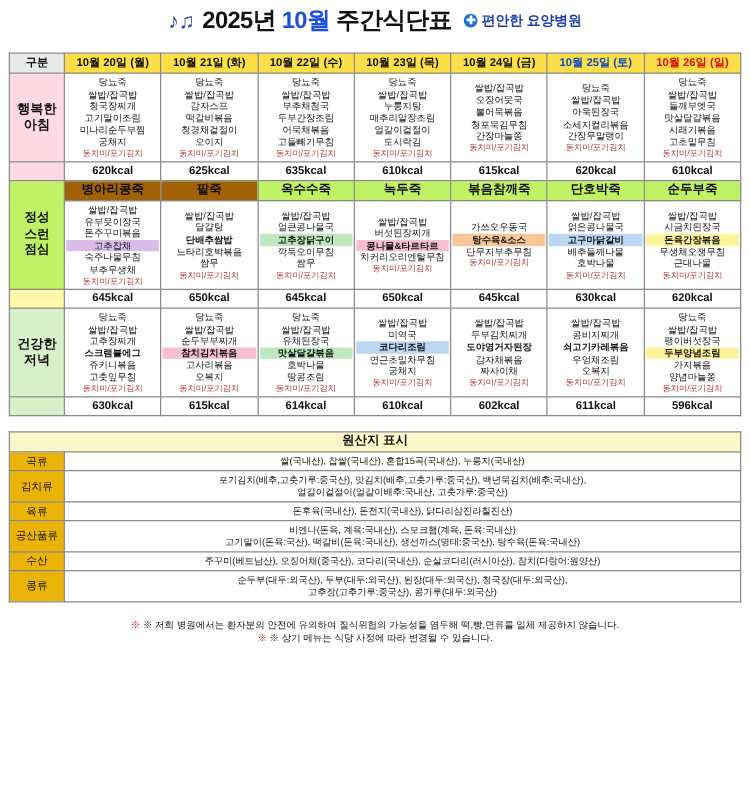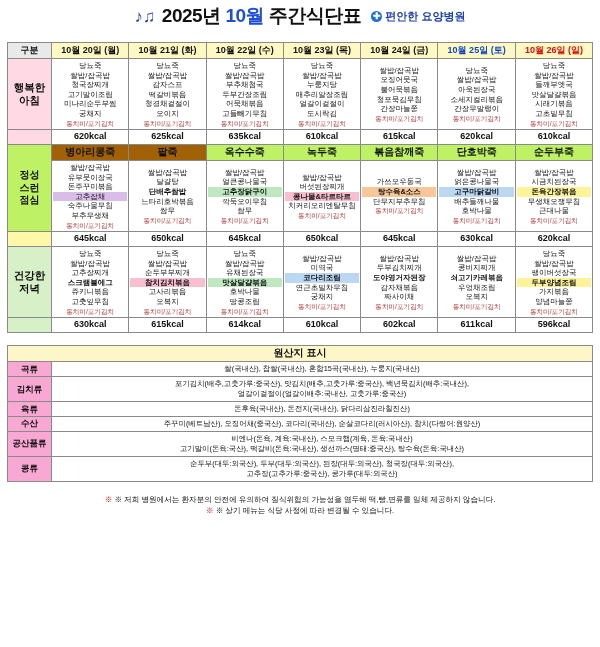--- a/index.html
+++ b/index.html
@@ -40,21 +40,21 @@
   td,th{
     border:1px solid #8a8a8a;
     text-align:center;vertical-align:middle;
     font-size:7.5px;line-height:1.28;
     padding:0;
   }
   .col-label{width:44px;}
   .daycol{width:77.3px;}
 
   
-  .hdr td{font-size:9px;font-weight:bold;height:15px;background:#fef9c3;}
+  .hdr td{font-size:9px;font-weight:bold;height:15px;background:#fde047;}
   .hdr .sat{color:#1049c6;}
   .hdr .sun{color:#d81010;}
   .hdr .lbl{background:#e9e9e9;}
 
   
   .meallabel{
     font-size:10.5px;font-weight:bold;line-height:1.25;
   }
   .lbl-br{background:#ffd9e4;}
   .lbl-lu{background:#fff8a8;}
@@ -79,21 +79,21 @@
   .kcal .lblcell.lu{background:#fff8a8;}
   .kcal .lblcell.di{background:#d8f0c8;}
 
   
   .lunch-top td{background:#bef264;font-size:10px;font-weight:bold;height:15px;}
   .lunch-top td.nohl{background:#a16207;}
 
   
   .origin{margin-top:4px;}
   .origin .otitle{font-size:10px;font-weight:bold;height:15px;background:#fdf6c8;}
-  .origin .okey{width:44px;font-size:8.5px;font-weight:bold;background:#f9a8d4;}
+  .origin .okey{width:44px;font-size:8.5px;font-weight:normal;background:#eab308;}
   .origin .oval{font-size:7.4px;text-align:center;padding:2px 3px;line-height:1.35;}
 
   
   .footer{margin:4px 7px 16px;font-size:7.6px;line-height:1.5;text-align:center;}
   .footer .star{color:#c01010;}
 </style>
 </head>
 <body>
 
 <div class="wrap">
@@ -376,26 +376,26 @@
         </tr>
         <tr>
           <td class="okey">김치류</td>
           <td class="oval">포기김치(배추,고춧가루:중국산), 맛김치(배추,고춧가루:중국산), 백년묵김치(배추:국내산),<br>얼갈이겉절이(얼갈이배추:국내산, 고춧가루:중국산)</td>
         </tr>
         <tr>
           <td class="okey">육류</td>
           <td class="oval">돈후육(국내산), 돈전지(국내산), 닭다리삼진라칠진산)</td>
         </tr>
         <tr>
+          <td class="okey">공산품류</td>
+          <td class="oval">비엔나(돈육, 계육:국내산), 스모크햄(계육, 돈육:국내산)<br>고기말이(돈육:국산), 떡갈비(돈육:국내산), 생선까스(명태:중국산), 탕수육(돈육:국내산)</td>
+        </tr>
+        <tr>
           <td class="okey">수산</td>
           <td class="oval">주꾸미(베트남산), 오징어채(중국산), 코다리(국내산), 순살코다리(러시아산), 참치(다랑어:원양산)</td>
-        </tr>
-        <tr>
-          <td class="okey">공산품류</td>
-          <td class="oval">비엔나(돈육, 계육:국내산), 스모크햄(계육, 돈육:국내산)<br>고기말이(돈육:국산), 떡갈비(돈육:국내산), 생선까스(명태:중국산), 탕수육(돈육:국내산)</td>
         </tr>
         <tr>
           <td class="okey">콩류</td>
           <td class="oval">순두부(대두:외국산), 두부(대두:외국산), 된장(대두:외국산), 청국장(대두:외국산),<br>고추장(고추가루:중국산), 콩가루(대두:외국산)</td>
         </tr>
       </tbody>
   </table>
 
   <div class="footer">
     <div><span class="star">※</span> <span>※ 저희 병원에서는 환자분의 안전에 유의하여 질식위험의 가능성을 염두해 떡,빵,면류를 일체 제공하지 않습니다.</span></div>

